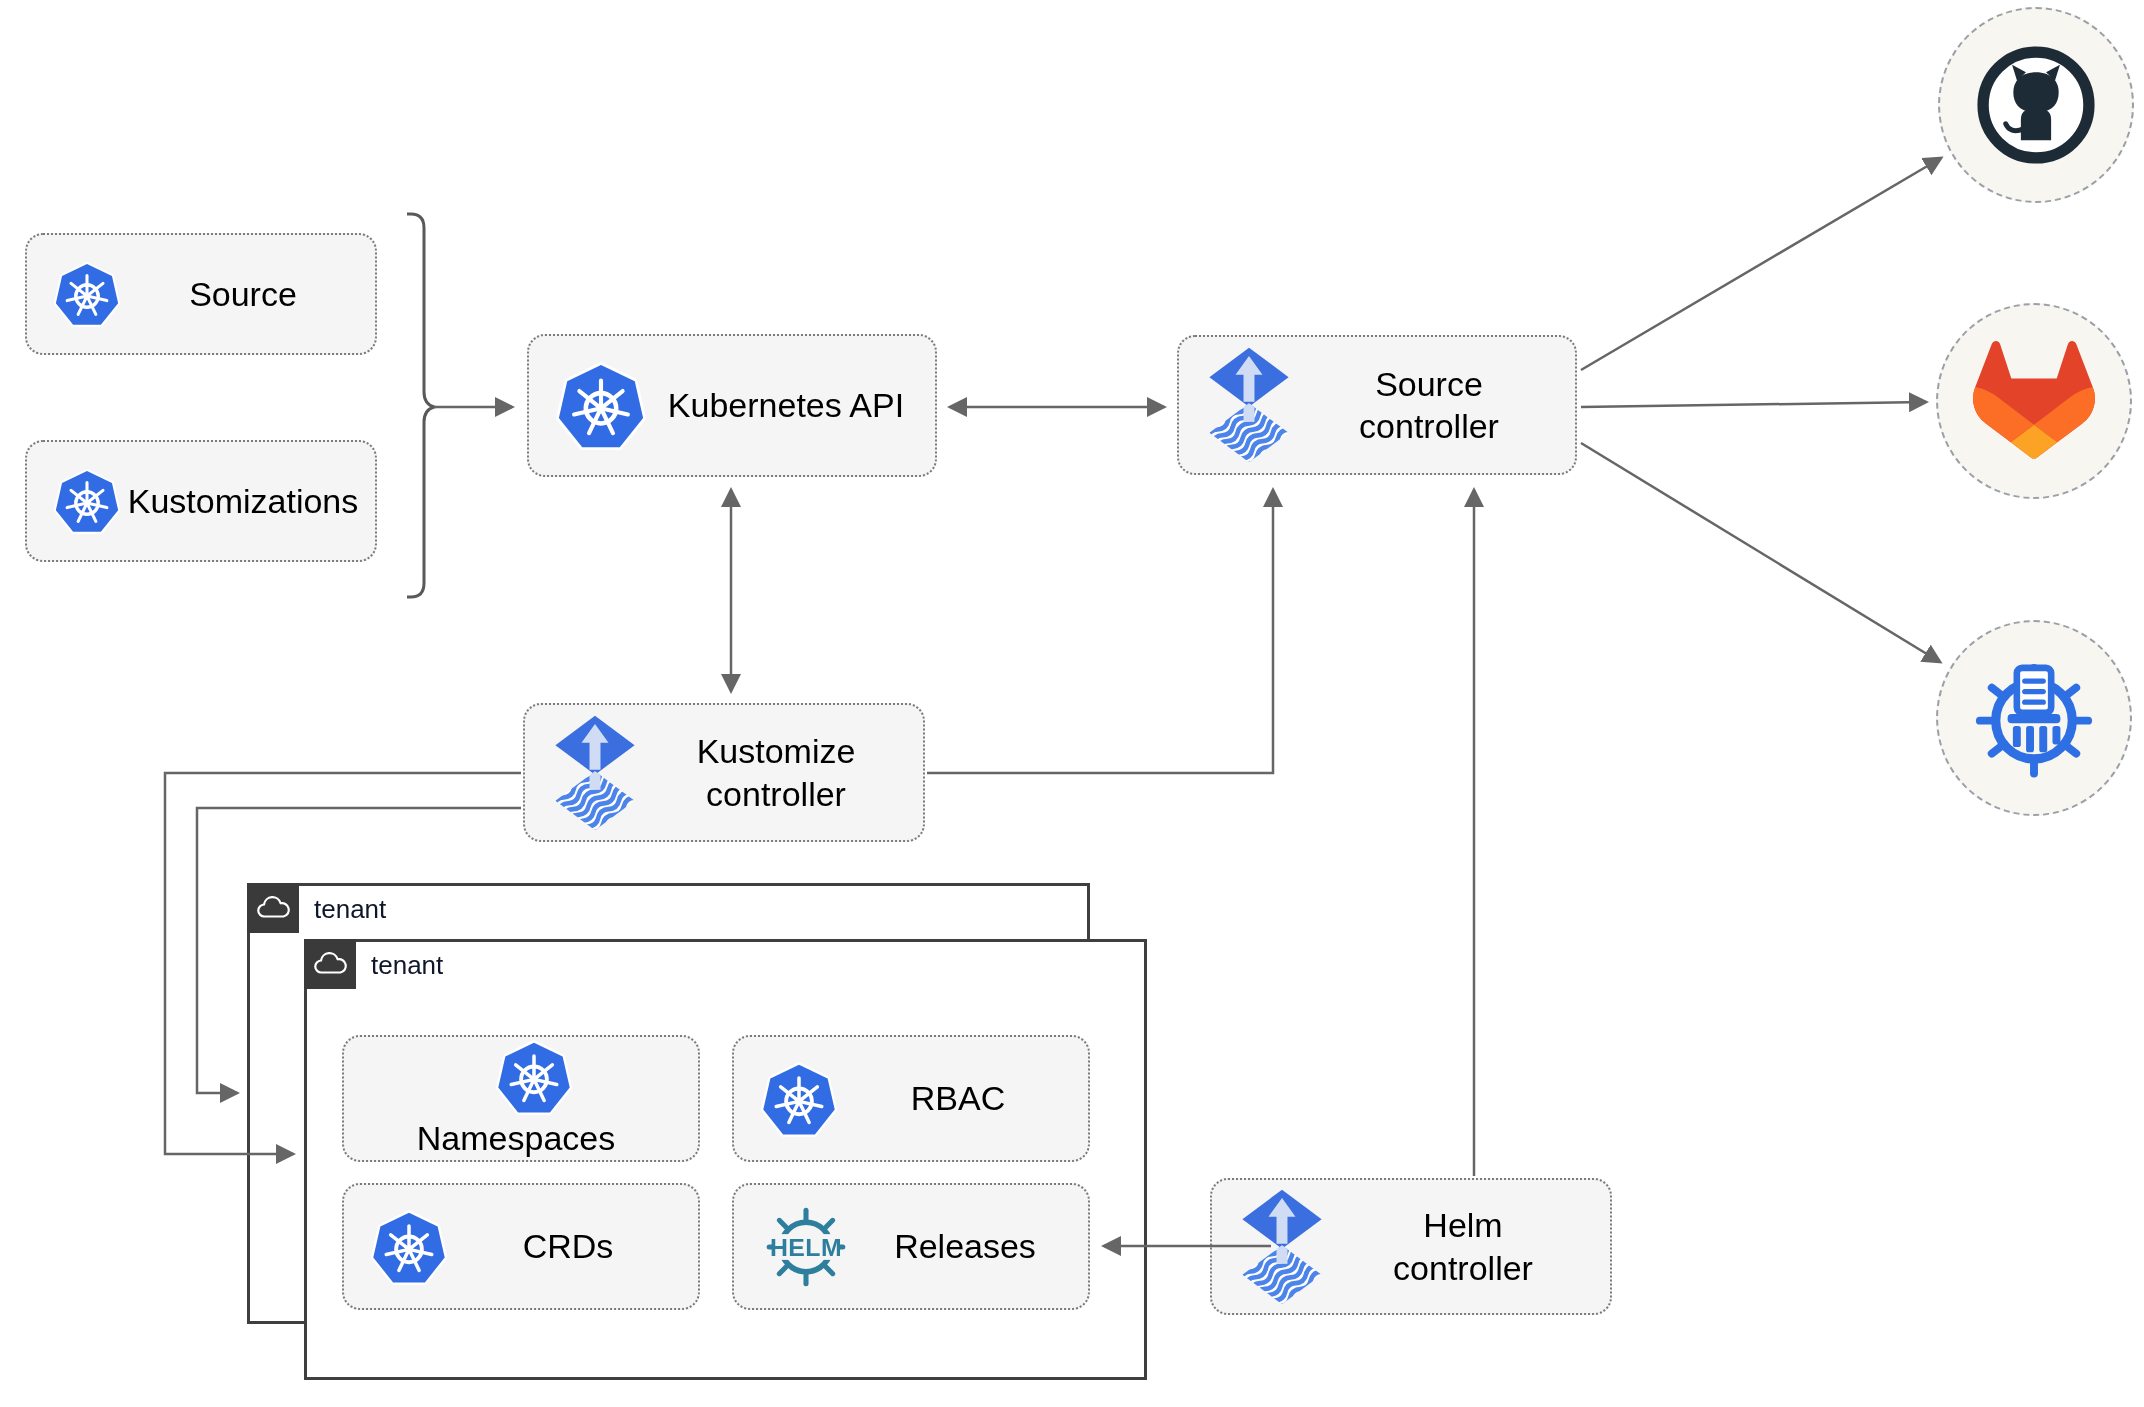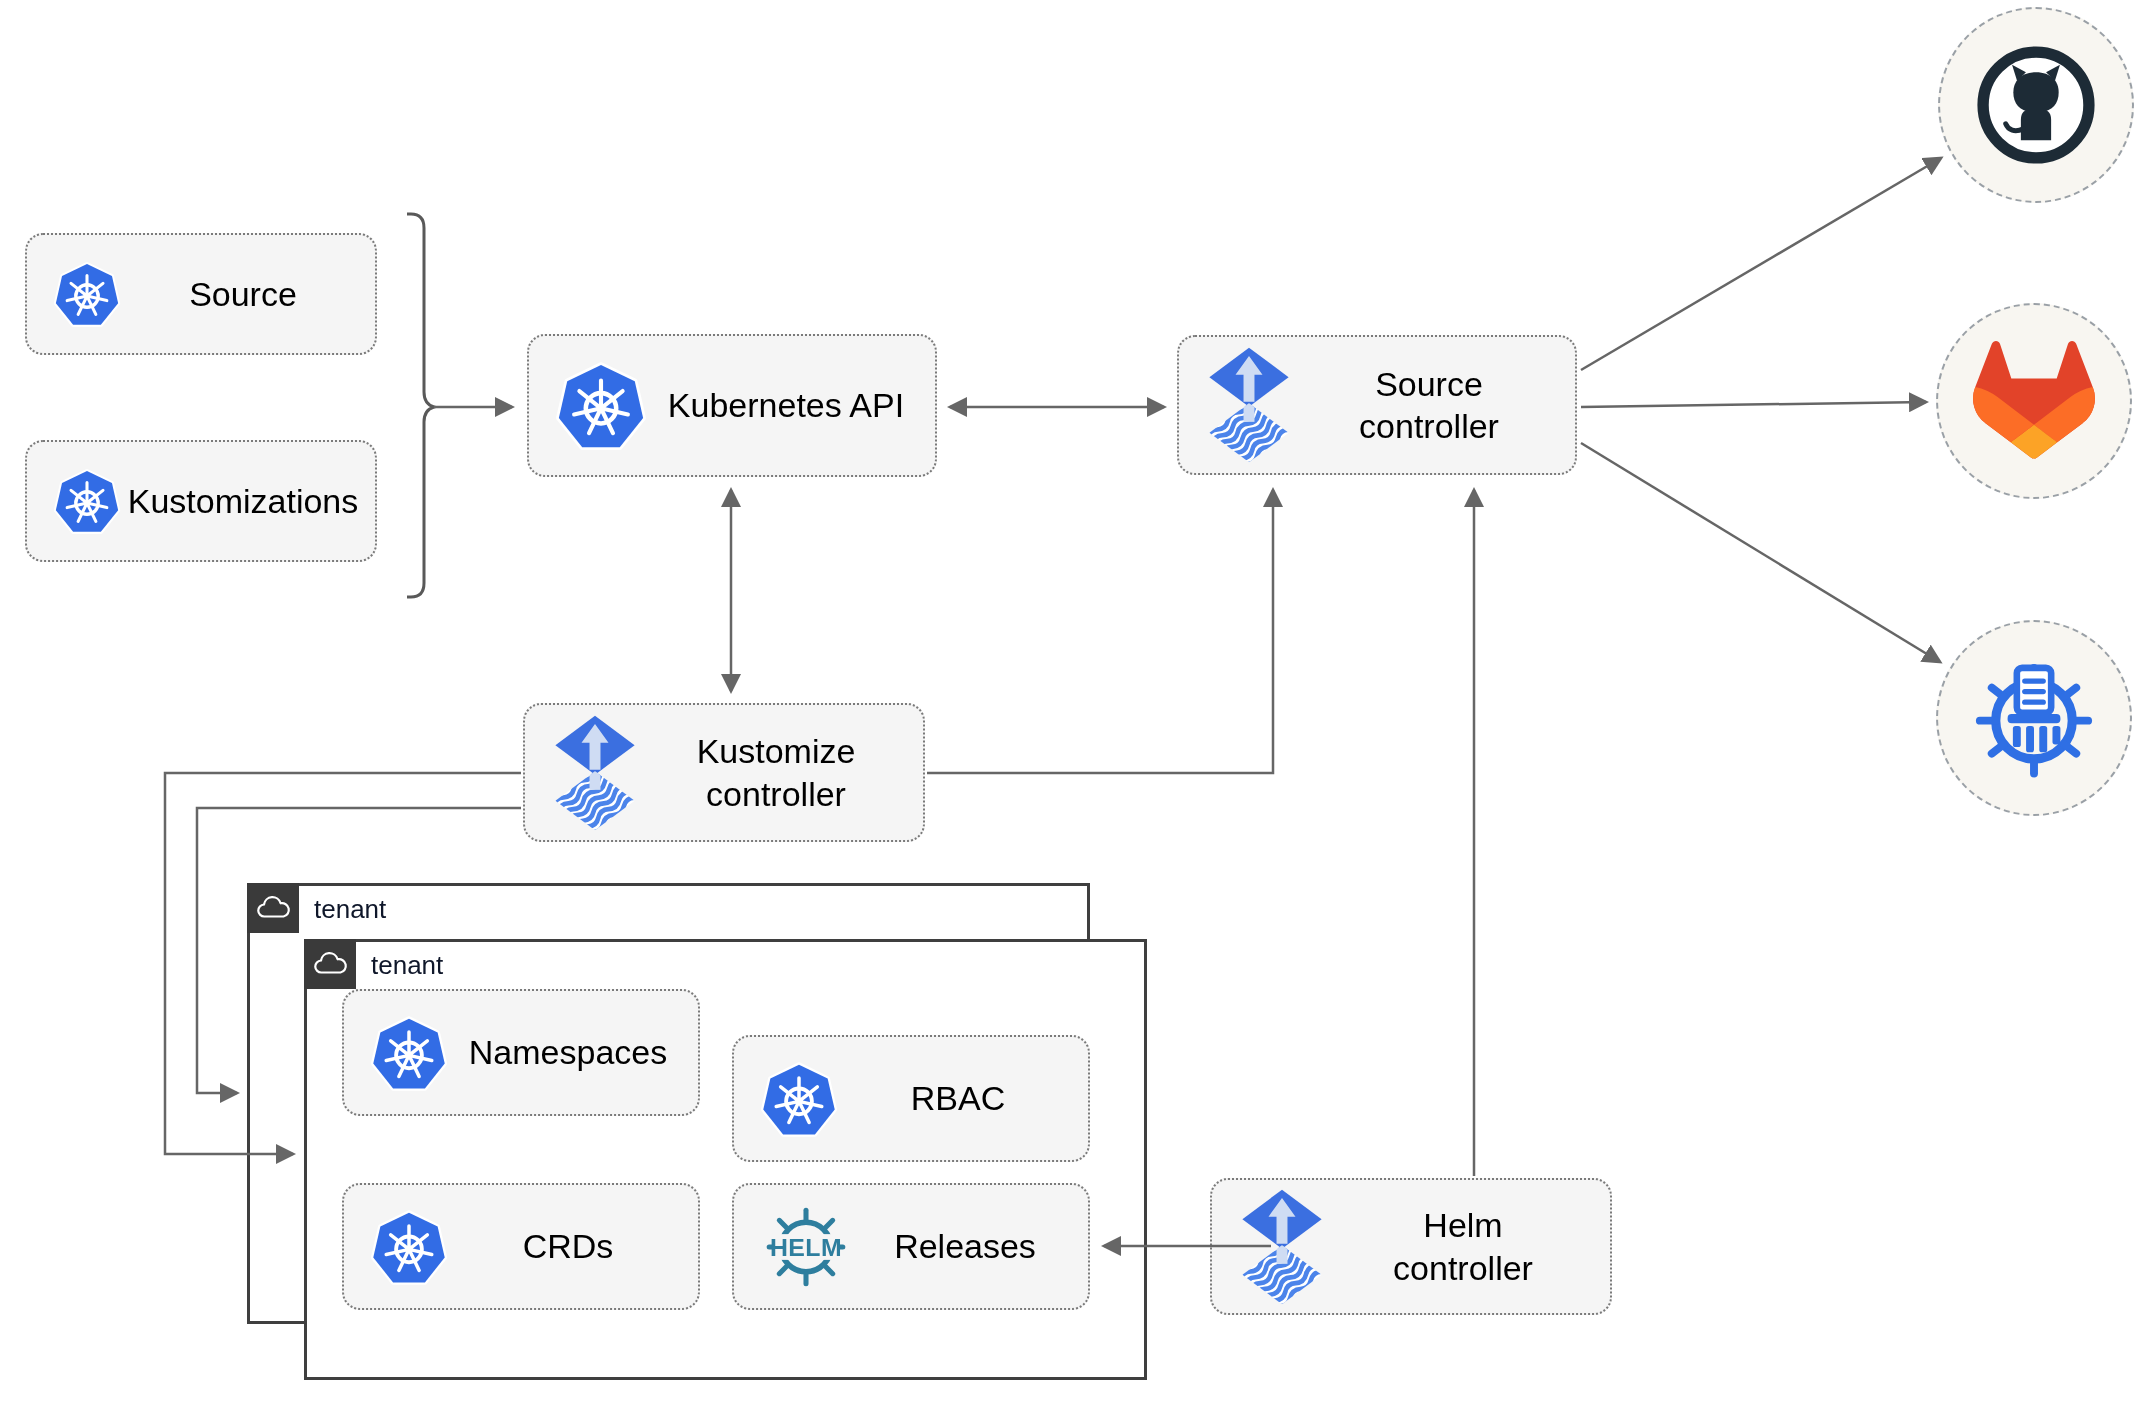--- a/index.html
+++ b/index.html
@@ -207,21 +207,21 @@
         <path d="M8,130 q8,-6 16,0 q8,6 16,0 q8,-6 16,0 q8,6 16,0 q8,-6 16,0"></path>
       </g>
       <rect x="43.5" y="66" width="13" height="24" fill="#cfdcf3"></rect>
     </g>
     <path d="M50,12 L66,34 L56.5,34 L56.5,66 L43.5,66 L43.5,34 L34,34 Z" fill="#cfdcf3"></path>
   </svg>
       </span>
     <span class="nlabel"><span class="wrap">Helm controller</span></span>
   </div>
 
-  <div class="node" style="left:342px;top:989px;width:358px;height:127px;">
+  <div class="node" style="left:342px;top:1035px;width:358px;height:127px;flex-direction:column;">
     <span class="nicon" style="width:78px;height:80px;">
         <svg viewBox="0 0 100 100">
     <polygon points="50,6 86.7,23.7 95.8,63.5 70.4,95.4 29.6,95.4 4.2,63.5 13.3,23.7" fill="#326CE5" stroke="#ffffff" stroke-width="6" stroke-linejoin="round" paint-order="stroke"></polygon>
     <g stroke="#ffffff" stroke-width="4.5" stroke-linecap="round">
       <line x1="50" y1="53" x2="50" y2="23"></line>
             <line x1="50" y1="53" x2="73.5" y2="34.3"></line>
       <line x1="50" y1="53" x2="79.2" y2="59.7"></line>
             <line x1="50" y1="53" x2="63" y2="80"></line>
       <line x1="50" y1="53" x2="37" y2="80"></line>
             <line x1="50" y1="53" x2="20.8" y2="59.7"></line>

